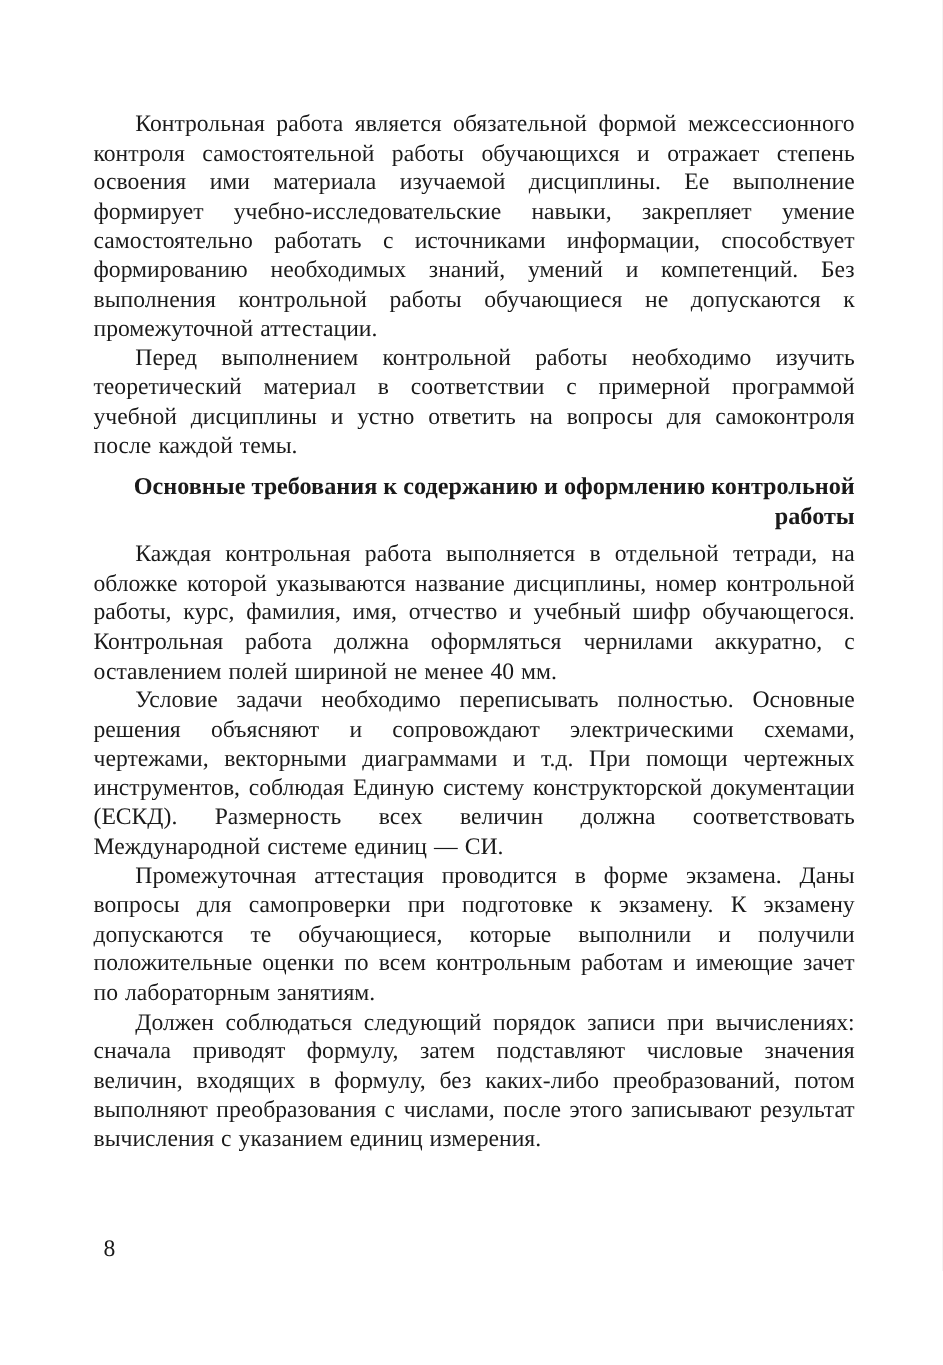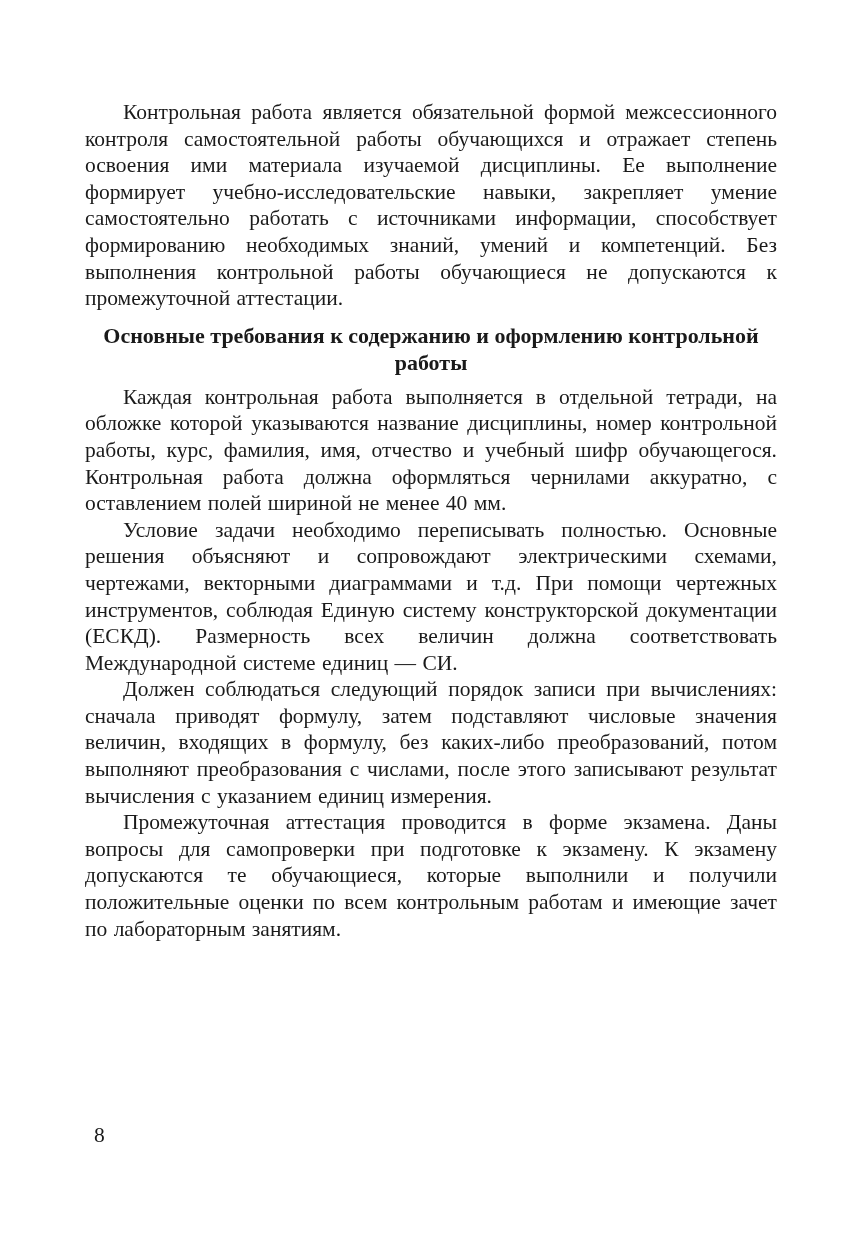--- a/index.html
+++ b/index.html
@@ -29,37 +29,38 @@
     text-align: justify;
     text-indent: 38px;
     hyphens: auto;
     word-spacing: 1px;
   }
   .section-heading {
     margin: 10px 0 8px 0;
     font-size: 22px;
     line-height: 27px;
     font-weight: bold;
-    text-align: center;
+    text-align: right;
     text-indent: 0;
   }
   .page-number {
     position: absolute;
     left: 94px;
     top: 1122px;
     font-size: 21.5px;
     line-height: 26px;
   }
 </style>
 </head>
 <body>
 
 <div class="page">
   <div class="text-block">
     <p>Контрольная работа является обязательной формой межсессионного контроля самостоятельной работы обучающихся и отражает степень освоения ими материала изучаемой дисциплины. Ее выполнение формирует учебно-исследовательские навыки, закрепляет умение самостоятельно работать с источниками информации, способствует формированию необходимых знаний, умений и компетенций. Без выполнения контрольной работы обучающиеся не допускаются к промежуточной аттестации.</p>
+    <p>Перед выполнением контрольной работы необходимо изучить теоретический материал в соответствии с примерной программой учебной дисциплины и устно ответить на вопросы для самоконтроля после каждой темы.</p>
     <h2 class="section-heading">Основные требования к содержанию и оформлению контрольной работы</h2>
     <p>Каждая контрольная работа выполняется в отдельной тетради, на обложке которой указываются название дисциплины, номер контрольной работы, курс, фамилия, имя, отчество и учебный шифр обучающегося. Контрольная работа должна оформляться чернилами аккуратно, с оставлением полей шириной не менее 40 мм.</p>
     <p>Условие задачи необходимо переписывать полностью. Основные решения объясняют и сопровождают электрическими схемами, чертежами, векторными диаграммами и т.д. При помощи чертежных инструментов, соблюдая Единую систему конструкторской документации (ЕСКД). Размерность всех величин должна соответствовать Международной системе единиц — СИ.</p>
+    <p>Промежуточная аттестация проводится в форме экзамена. Даны вопросы для самопроверки при подготовке к экзамену. К экзамену допускаются те обучающиеся, которые выполнили и получили положительные оценки по всем контрольным работам и имеющие зачет по лабораторным занятиям.</p>
     <p>Должен соблюдаться следующий порядок записи при вычислениях: сначала приводят формулу, затем подставляют числовые значения величин, входящих в формулу, без каких-либо преобразований, потом выполняют преобразования с числами, после этого записывают результат вычисления с указанием единиц измерения.</p>
-    <p>Промежуточная аттестация проводится в форме экзамена. Даны вопросы для самопроверки при подготовке к экзамену. К экзамену допускаются те обучающиеся, которые выполнили и получили положительные оценки по всем контрольным работам и имеющие зачет по лабораторным занятиям.</p>
   </div>
   <div class="page-number">8</div>
 </div>
 
 </body></html>

